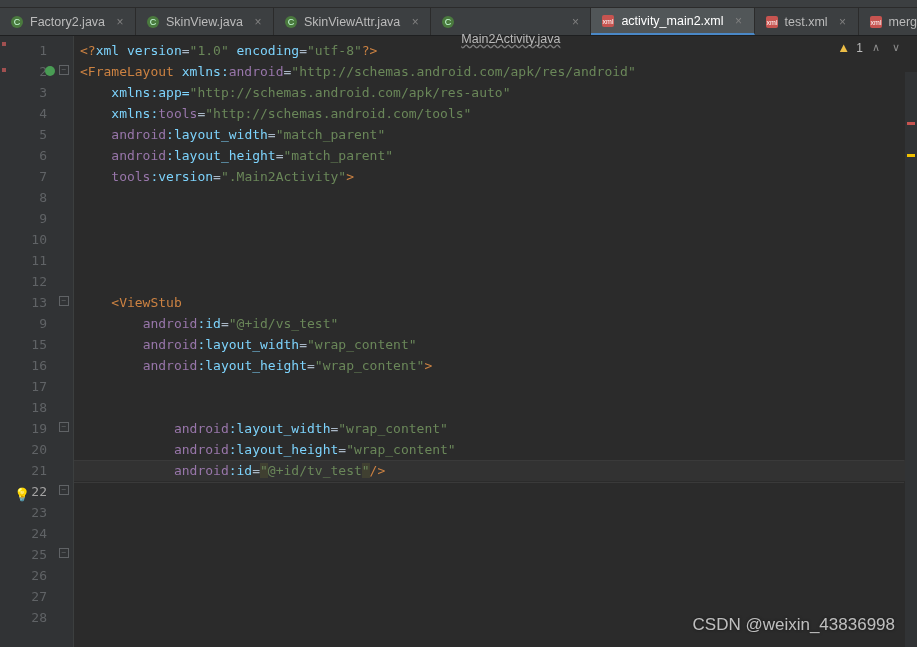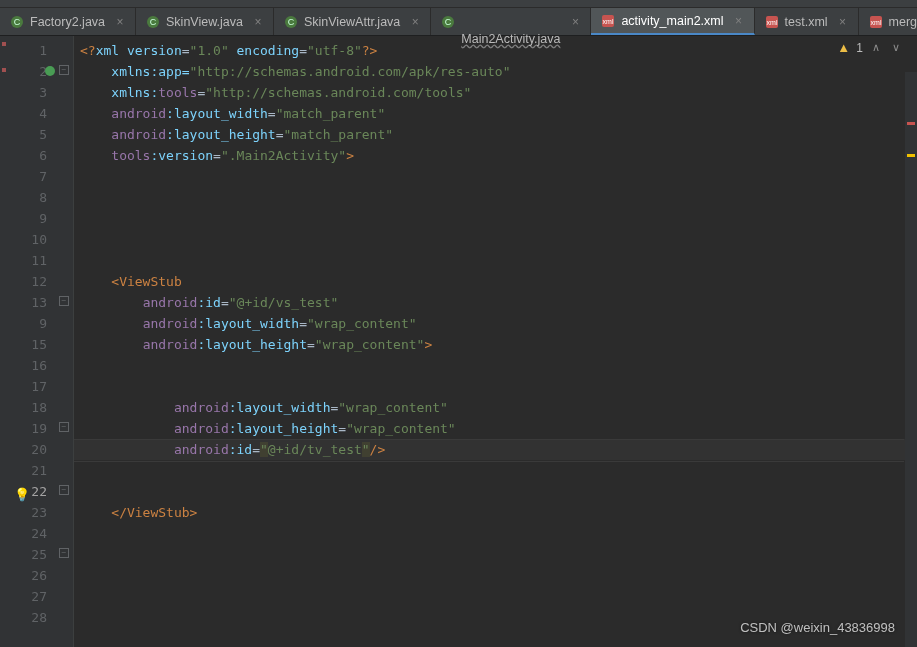--- a/index.html
+++ b/index.html
@@ -128,21 +128,21 @@
 .rstripe {
   position: absolute; right: 0; top: 36px; bottom: 0; width: 12px;
   background: #313335;
 }
 .rstripe .mark { position: absolute; left: 2px; width: 8px; height: 3px; }
 
 .watermark {
   position: absolute;
   right: 22px; bottom: 12px;
   font-family: "Segoe UI", Arial, sans-serif;
-  font-size: 13px;
+  font-size: 17px;
   color: rgba(230,230,230,0.8);
   text-shadow: 0 0 3px rgba(0,0,0,0.6);
 }
 </style>
 </head>
 <body>
 
 <div class="topstrip"></div>
 
 <div class="tabbar">
@@ -236,20 +236,21 @@
     <div class="row">23</div>
     <div class="row">24</div>
     <div class="row">25<span class="fold">−</span></div>
     <div class="row">26</div>
     <div class="row">27</div>
     <div class="row">28</div>
   </div>
 
   <div class="code">
     <div class="line"><span class="kw">&lt;?</span><span class="attr">xml version</span><span class="eq">=</span><span class="str">"1.0"</span><span class="attr"> encoding</span><span class="eq">=</span><span class="str">"utf-8"</span><span class="kw">?&gt;</span></div>
+    <div class="line"><span class="kw">&lt;</span><span class="kw">FrameLayout </span><span class="attr">xmlns:</span><span class="ns">android</span><span class="eq">=</span><span class="str">"http://schemas.android.com/apk/res/android"</span></div>
     <div class="line">    <span class="attr">xmlns:app=</span><span class="str">"http://schemas.android.com/apk/res-auto"</span></div>
     <div class="line">    <span class="attr">xmlns:</span><span class="ns">tools</span><span class="eq">=</span><span class="str">"http://schemas.android.com/tools"</span></div>
     <div class="line">    <span class="ns">android</span><span class="attr">:layout_width</span><span class="eq">=</span><span class="str">"match_parent"</span></div>
     <div class="line">    <span class="ns">android</span><span class="attr">:layout_height</span><span class="eq">=</span><span class="str">"match_parent"</span></div>
     <div class="line">    <span class="ns">tools</span><span class="attr">:version</span><span class="eq">=</span><span class="str">".Main2Activity"</span><span class="kw">&gt;</span></div>
     <div class="line"></div>
     <div class="line"></div>
     <div class="line"></div>
     <div class="line"></div>
     <div class="line"></div>
@@ -257,21 +258,20 @@
     <div class="line">        <span class="ns">android</span><span class="attr">:id</span><span class="eq">=</span><span class="str">"@+id/vs_test"</span></div>
     <div class="line">        <span class="ns">android</span><span class="attr">:layout_width</span><span class="eq">=</span><span class="str">"wrap_content"</span></div>
     <div class="line">        <span class="ns">android</span><span class="attr">:layout_height</span><span class="eq">=</span><span class="str">"wrap_content"</span><span class="kw">&gt;</span></div>
     <div class="line"></div>
     <div class="line"></div>
     <div class="line">            <span class="ns">android</span><span class="attr">:layout_width</span><span class="eq">=</span><span class="str">"wrap_content"</span></div>
     <div class="line">            <span class="ns">android</span><span class="attr">:layout_height</span><span class="eq">=</span><span class="str">"wrap_content"</span></div>
     <div class="line cur">            <span class="ns">android</span><span class="attr">:id</span><span class="eq">=</span><span class="str cursorAttr">"</span><span class="str">@+id/tv_test</span><span class="str cursorAttr">"</span><span class="kw">/&gt;</span></div>
     <div class="line"></div>
     <div class="line"></div>
-    <div class="line">    <span class="kw">&lt;/</span><span class="kw">ViewStub</span><span class="kw">&gt;</span></div>
     <div class="line"></div>
     <div class="line"></div>
     <div class="line"></div>
   </div>
 
   <div class="rstripe">
     <div class="mark" style="top:50px;background:#c75450;"></div>
     <div class="mark" style="top:82px;background:#f0c000;"></div>
   </div>
 </div>

